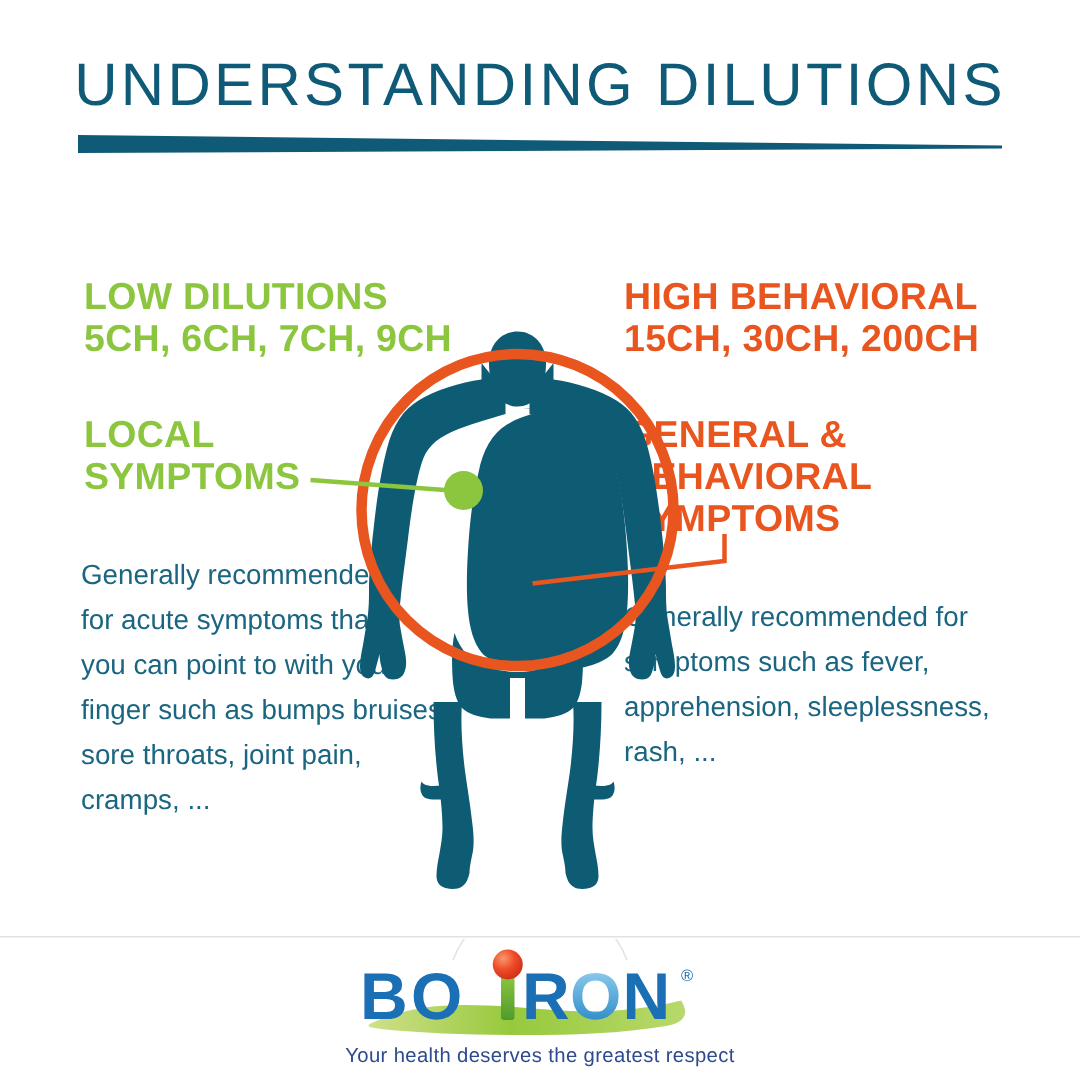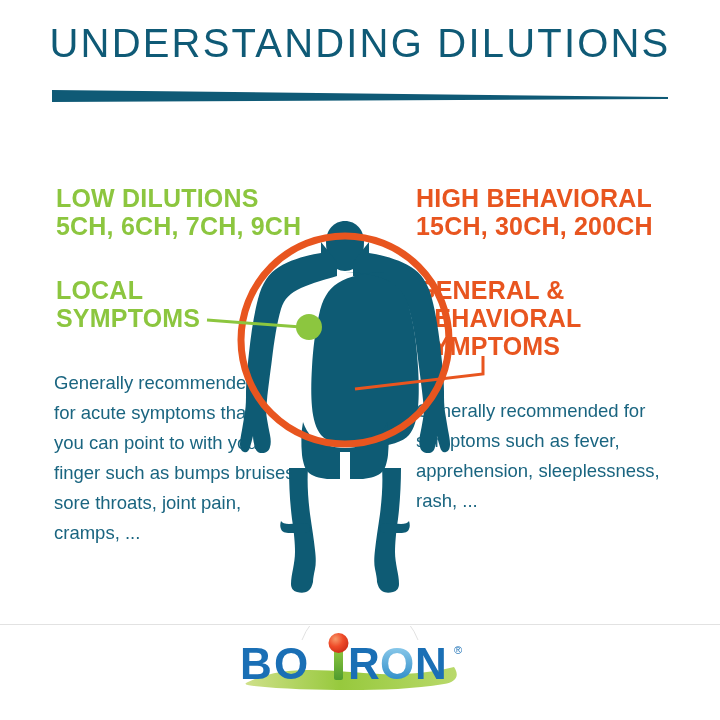--- a/index.html
+++ b/index.html
@@ -30,20 +30,21 @@
   }
   .main-title {
     text-align: center;
     font-size: 40px;
     font-weight: 300;
     letter-spacing: 2.2px;
     color: #0f5a76;
     font-family: "Liberation Sans", sans-serif;
     white-space: nowrap;
     line-height: 1.05;
+    margin-top: 14px;
   }
   .title-rule {
     position: absolute;
     left: 52px;
     top: 68px;
     width: 616px;
     height: 14px;
   }
 
   
@@ -365,15 +366,16 @@
 
         <text x="150" y="53" font-family="'Liberation Sans', sans-serif" font-size="44" font-weight="700" fill="url(#oGrad)">O</text>
 
         <rect x="104" y="24" width="9" height="30" rx="2" fill="url(#stemGrad)"></rect>
         <circle cx="108.5" cy="17" r="10" fill="url(#budGrad)"></circle>
 
         <text x="224" y="28" font-family="'Liberation Sans', sans-serif" font-size="11" fill="#1a6fb5">®</text>
       </svg>
     </div>
 
+    <div class="tagline">Your health deserves the greatest respect</div>
   </div>
 
 </div>
 
 </body></html>

